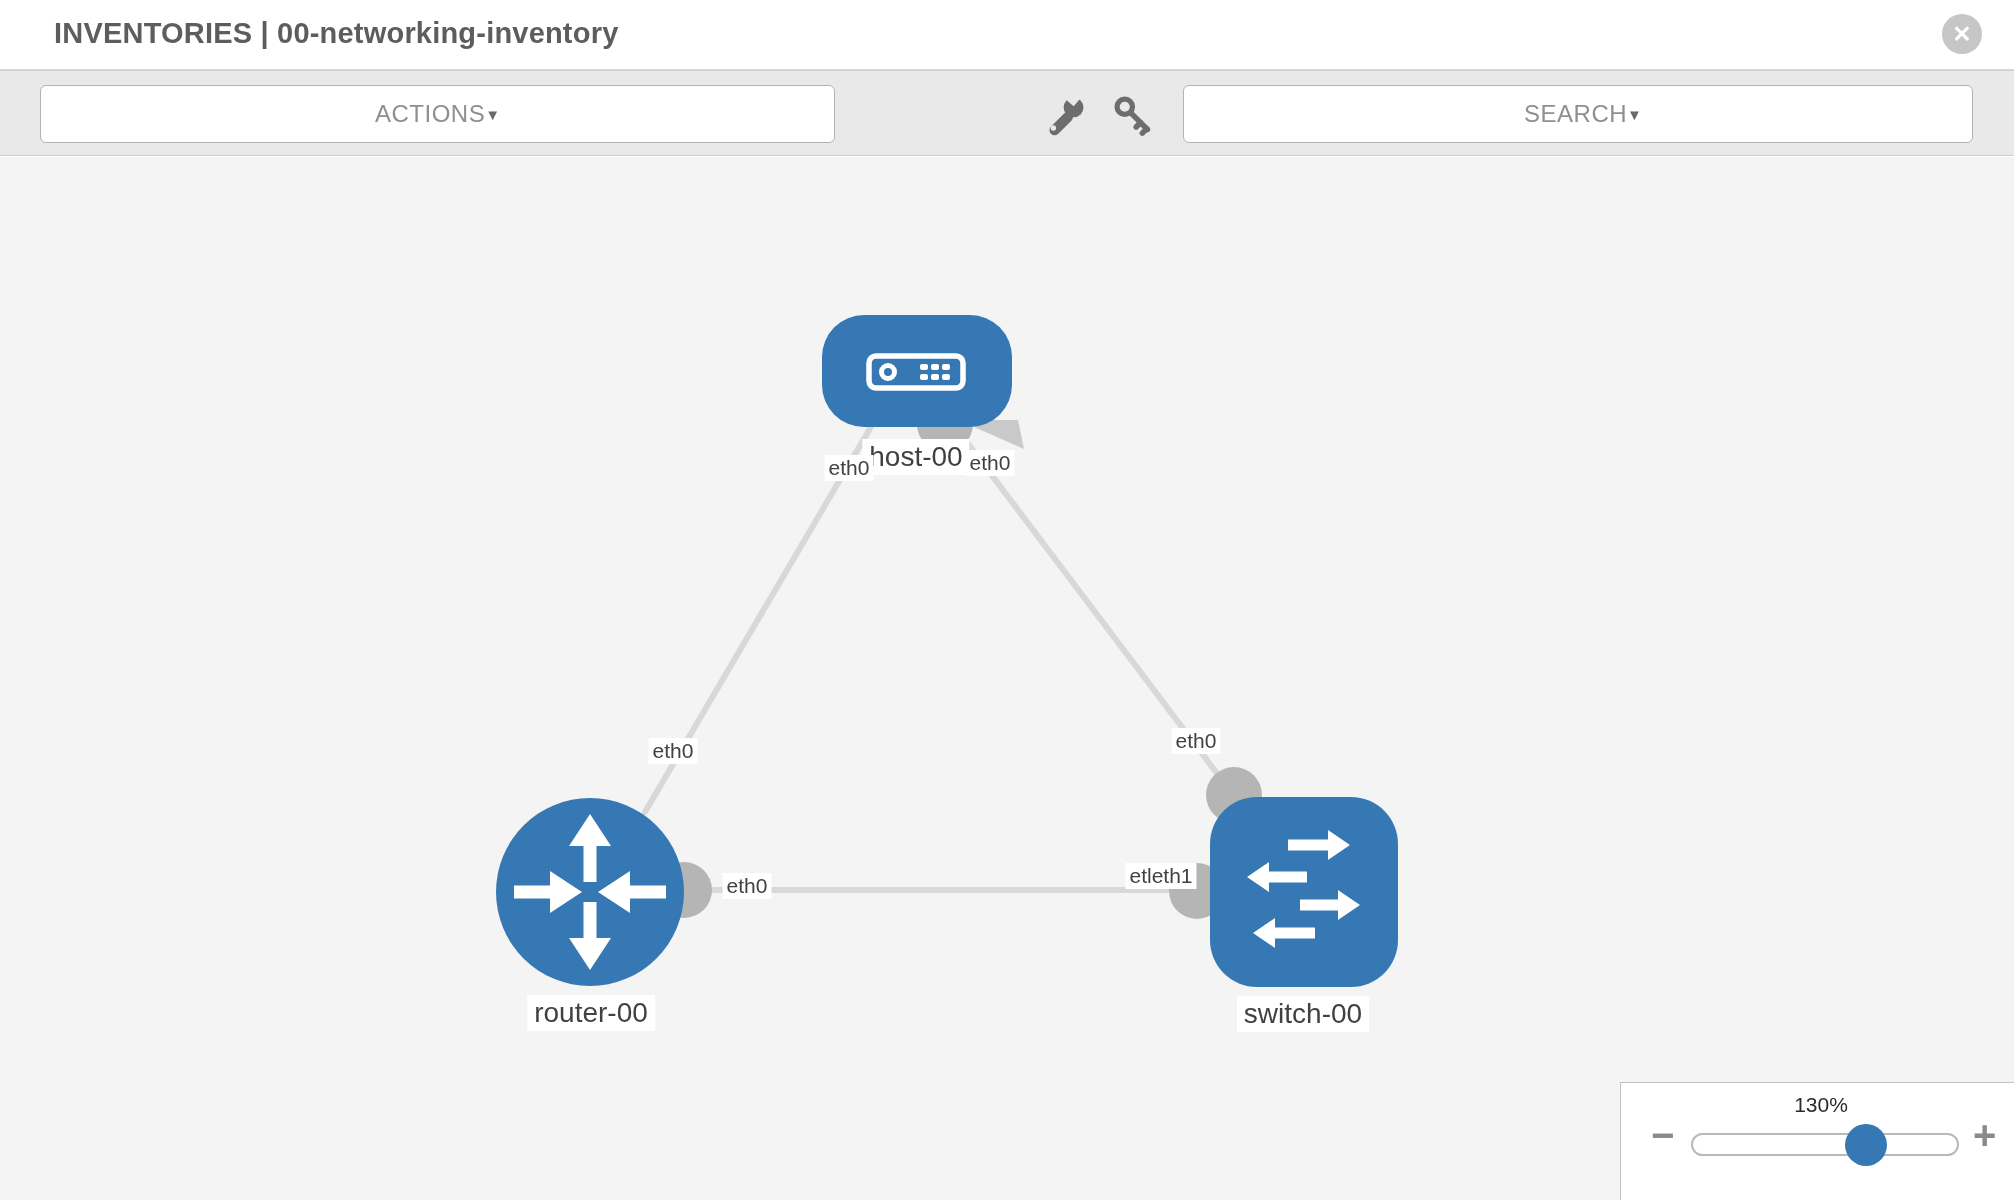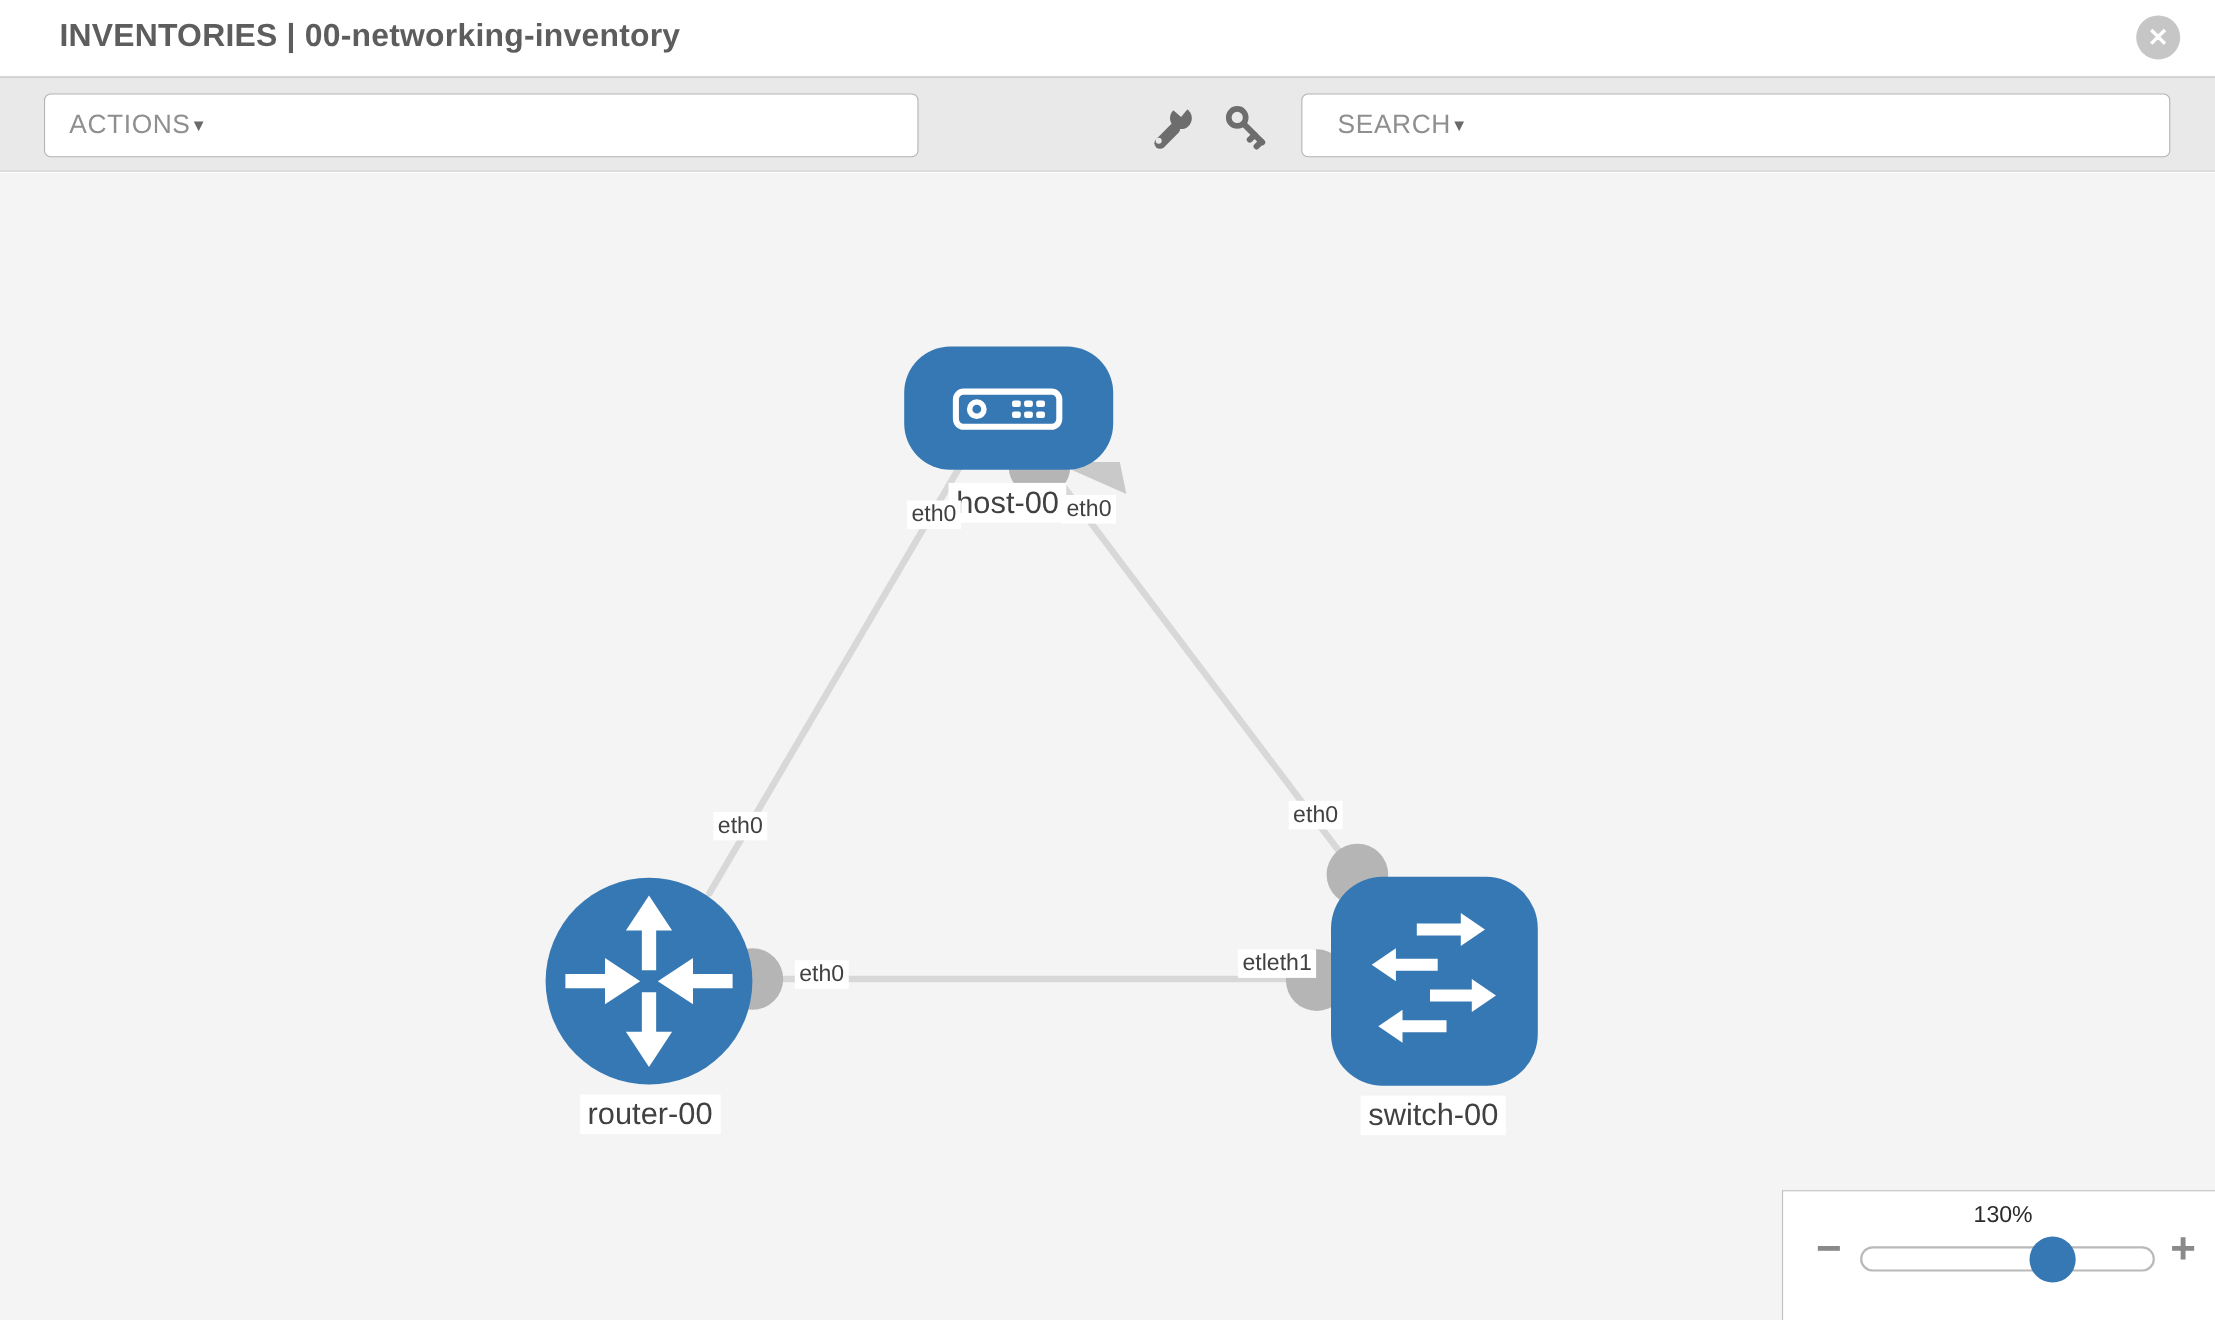--- a/index.html
+++ b/index.html
@@ -24,21 +24,21 @@
     cursor:pointer; user-select:none;
   }
   
   .toolbar {
     position:absolute; top:70px; left:0; right:0; height:86px;
     background:#e9e9e9; border-top:1px solid #cfcfcf; border-bottom:1px solid #cfcfcf;
   }
   .select-box {
     position:absolute; top:14px; height:58px; background:#fff;
     border:1px solid #b3b3b3; border-radius:6px;
-    display:flex; align-items:center; justify-content:flex-start;
+    display:flex; align-items:center; justify-content:center;
     padding:0 22px; cursor:pointer;
   }
   .select-box .label { font-size:24px; color:#8f8f8f; letter-spacing:0.5px; }
   .select-box .caret { font-size:15px; color:#6a6a6a; }
   .actions-box { left:40px; width:795px; }
   .search-box { left:1183px; width:790px;padding-left:32px; }
   .tool-icon { position:absolute; top:22px; width:44px; height:44px; cursor:pointer; }
   .wrench-pos { left:1044px; }
   .key-pos { left:1111px; }
   

